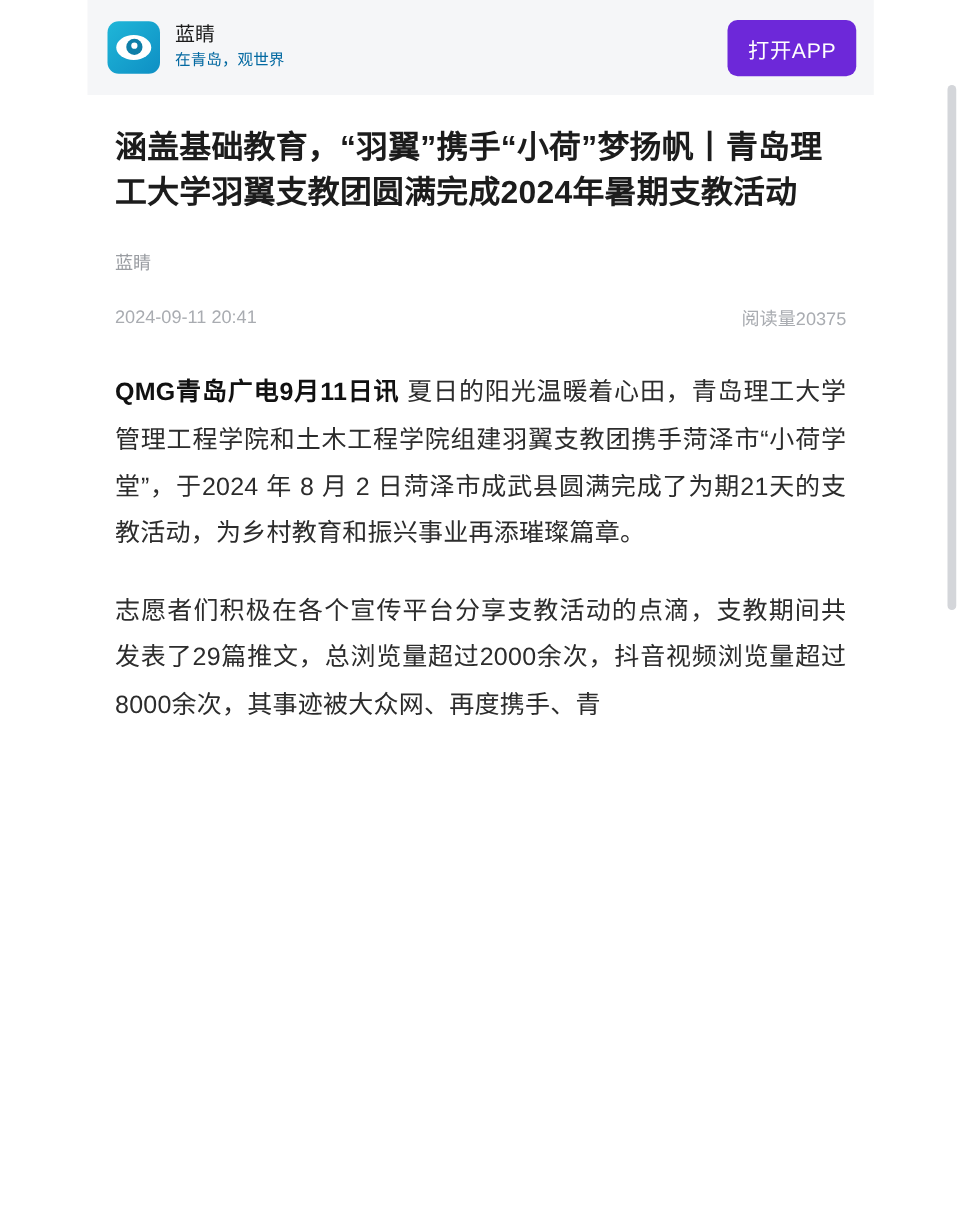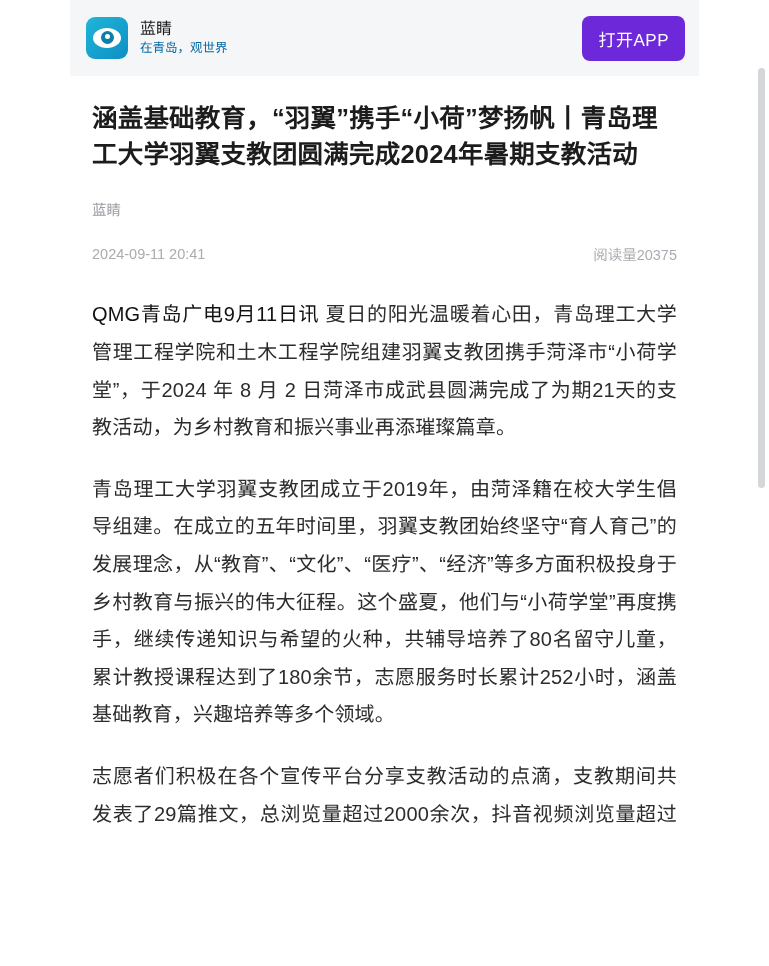--- a/index.html
+++ b/index.html
@@ -146,21 +146,21 @@
 
   .para {
     font-size: 20px;
     line-height: 1.88;
     color: #2c2c2c;
     margin: 0 0 24px 0;
     text-align: justify;
     letter-spacing: 0.2px;
   }
   .para .lead {
-    font-weight: normal;
+    font-weight: bold;
     color: #111;
   }
 
   
   .scrollbar-track {
     position: absolute;
     right: 4px;
     top: 0;
     width: 8px;
     height: 966px;
@@ -221,21 +221,20 @@
     <div class="meta-row">
       <span class="meta-date">2024-09-11 20:41</span>
       <span class="meta-views">阅读量20375</span>
     </div>
 
     <p class="para">
       <span class="lead">QMG青岛广电9月11日讯</span>
       <span>夏日的阳光温暖着心田，青岛理工大学管理工程学院和土木工程学院组建羽翼支教团携手菏泽市“小荷学堂”，于2024 年 8 月 2 日菏泽市成武县圆满完成了为期21天的支教活动，为乡村教育和振兴事业再添璀璨篇章。</span>
     </p>
 
-    <p class="para">青岛理工大学羽翼支教团成立于2019年，由菏泽籍在校大学生倡导组建。在成立的五年时间里，羽翼支教团始终坚守“育人育己”的发展理念，从“教育”、“文化”、“医疗”、“经济”等多方面积极投身于乡村教育与振兴的伟大征程。这个盛夏，他们与“小荷学堂”再度携手，继续传递知识与希望的火种，共辅导培养了80名留守儿童，累计教授课程达到了180余节，志愿服务时长累计252小时，涵盖基础教育，兴趣培养等多个领域。</p>
 
     <p class="para">志愿者们积极在各个宣传平台分享支教活动的点滴，支教期间共发表了29篇推文，总浏览量超过2000余次，抖音视频浏览量超过8000余次，其事迹被大众网、再度携手、青</p>
   </div>
 
   <div class="scrollbar-track"></div>
   <div class="scrollbar-thumb"></div>
 
 </div>
 
 </body></html>

